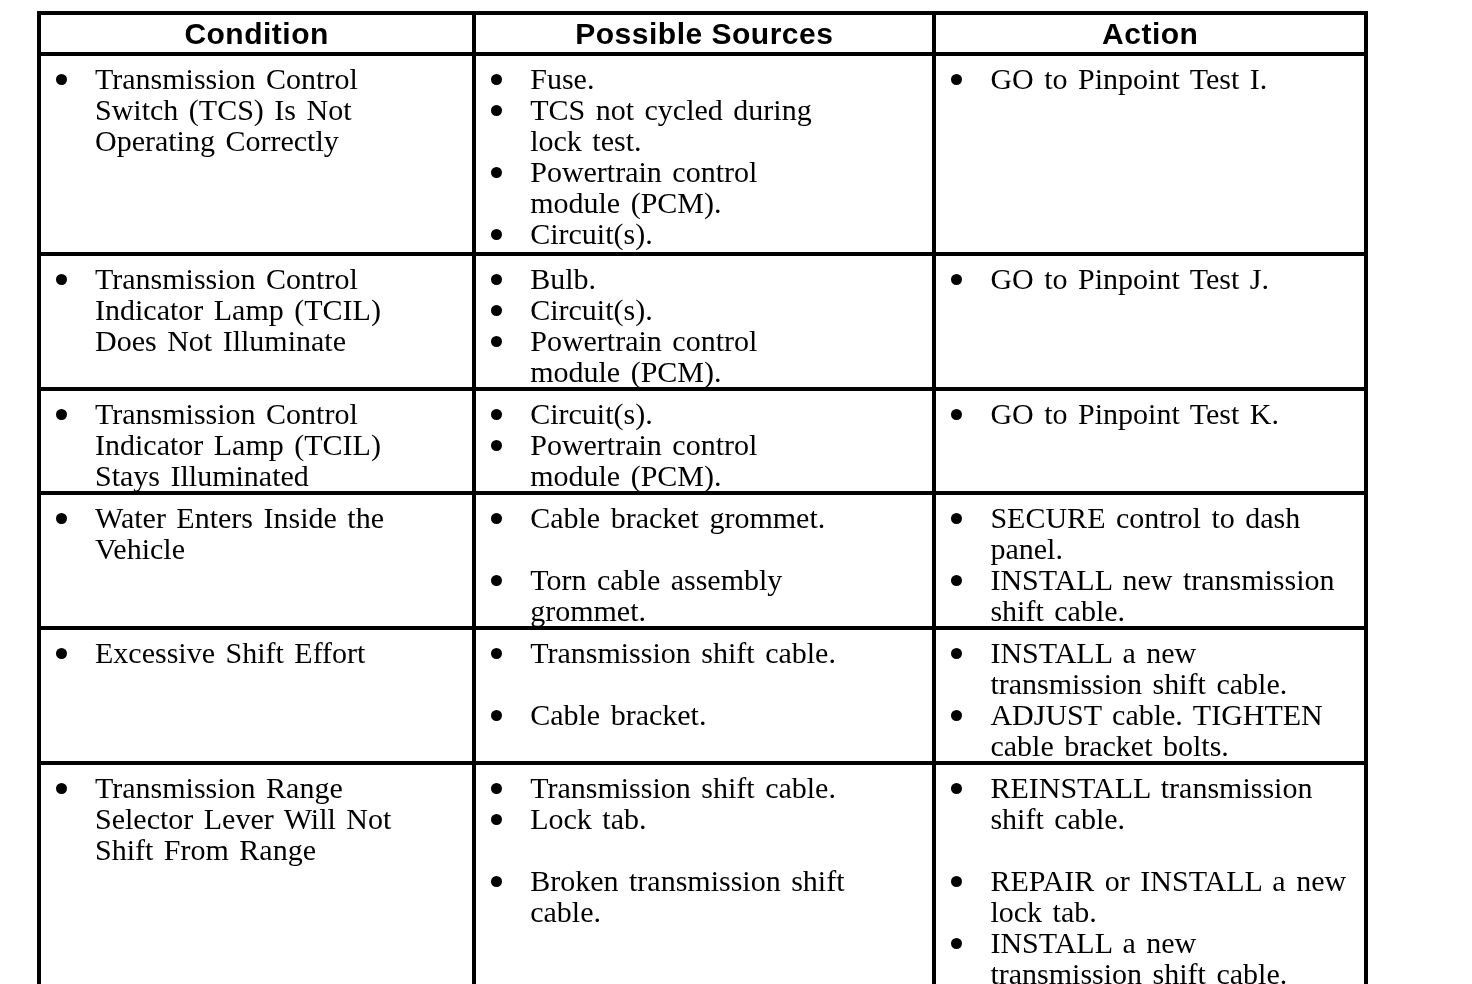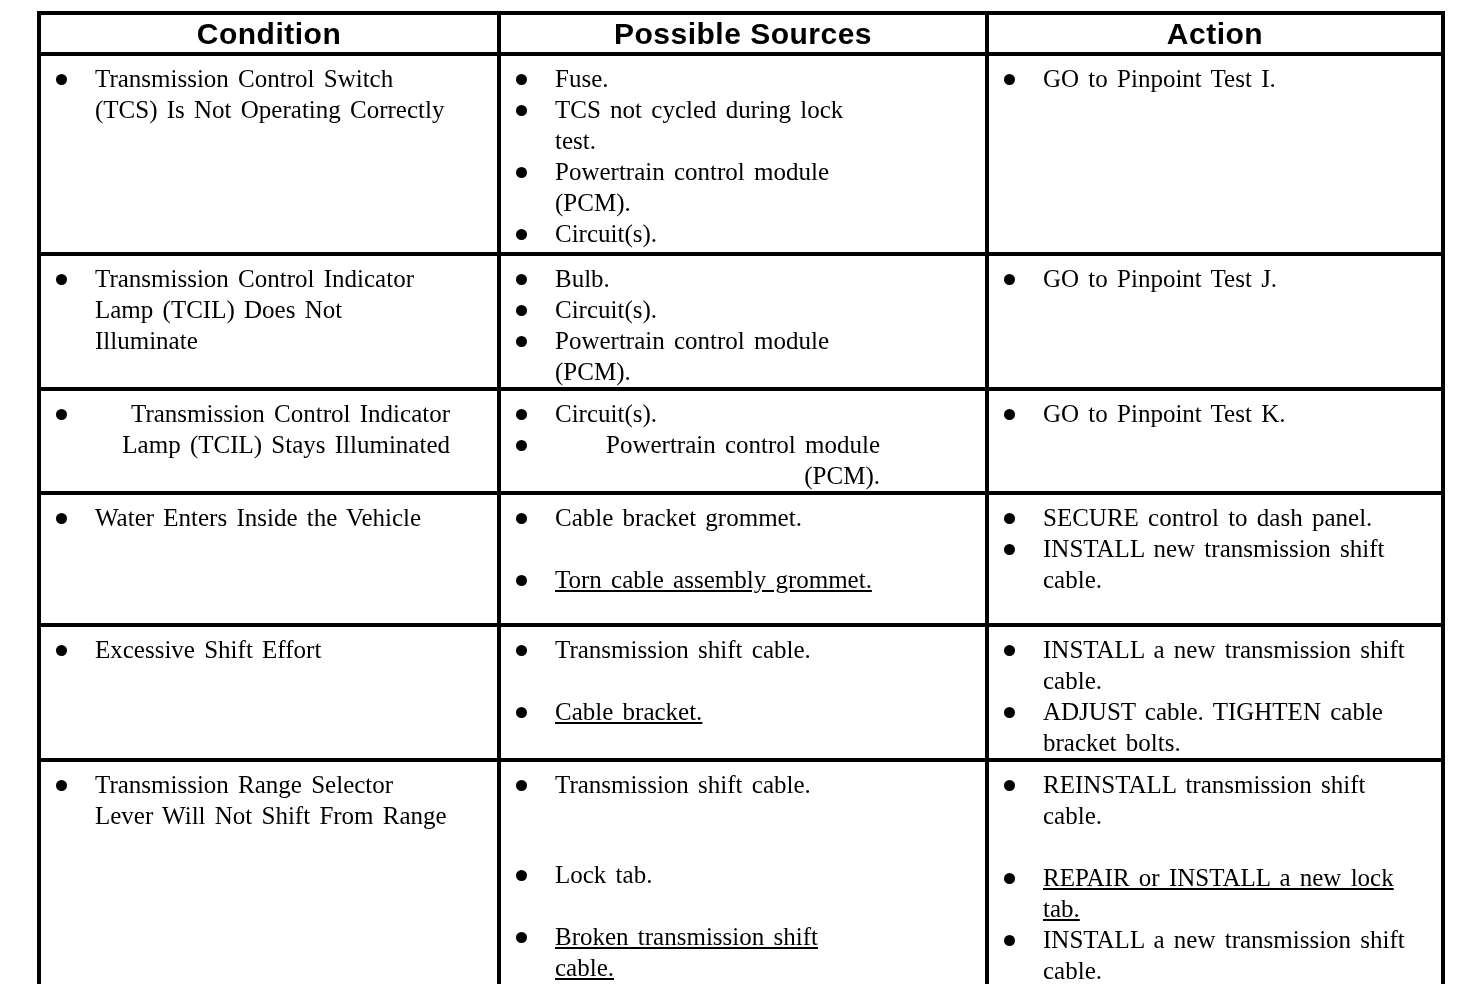--- a/index.html
+++ b/index.html
@@ -1,18 +1,18 @@
 <!DOCTYPE html>
 <html><head>
 <meta charset="utf-8">
 <style>
   html,body{margin:0;padding:0;background:#ffffff;}
   .page{
     position:relative;
-    width:1472px;height:984px;
+    width:1368px;height:984px;
     background:#ffffff;
     color:#000000;
     font-family:"Liberation Serif", serif;
     overflow:hidden;
   }
   table.diag-table{
     position:absolute;
     left:37px;top:11px;
     border-collapse:collapse;
     table-layout:fixed;
@@ -34,43 +34,43 @@
     text-align:center;
     vertical-align:middle;
     padding:0;
   }
   .cell{
     vertical-align:top;
     padding:7px 8px 0 15px;
   }
   .row-0 td{height:200px;}
   .row-1 td{height:128px;}
-  .row-2 td{height:101px;text-align:right;}
+  .row-2 td{height:101px;}
   .row-3 td{height:132px;}
   .row-4 td{height:134px;}
   .row-5 td{height:215px;}
   .item{display:flex;align-items:flex-start;}
   .bullet{
     flex:0 0 auto;
     width:11px;height:11px;
     border-radius:50%;
     background:#000000;
     margin-top:11px;
   }
   .item-text{
     margin-left:28px;
-    font-size:25px;
+    font-size:30px;
     line-height:31px;
     word-spacing:3px;
   }
   .col-condition .item-text{max-width:355px;}
   .col-sources   .item-text{max-width:325px;}
   .col-action    .item-text{max-width:362px;}
-  .gap-1{margin-top:31px;text-decoration:underline;}
-  .gap-2{margin-top:59px;}
+  .gap-1{margin-top:31px;}
+  .gap-2{}
 </style>
 </head>
 <body>
 
 <div class="page">
   <table class="diag-table">
     <colgroup>
       <col class="c-condition">
       <col class="c-sources">
       <col class="c-action">

